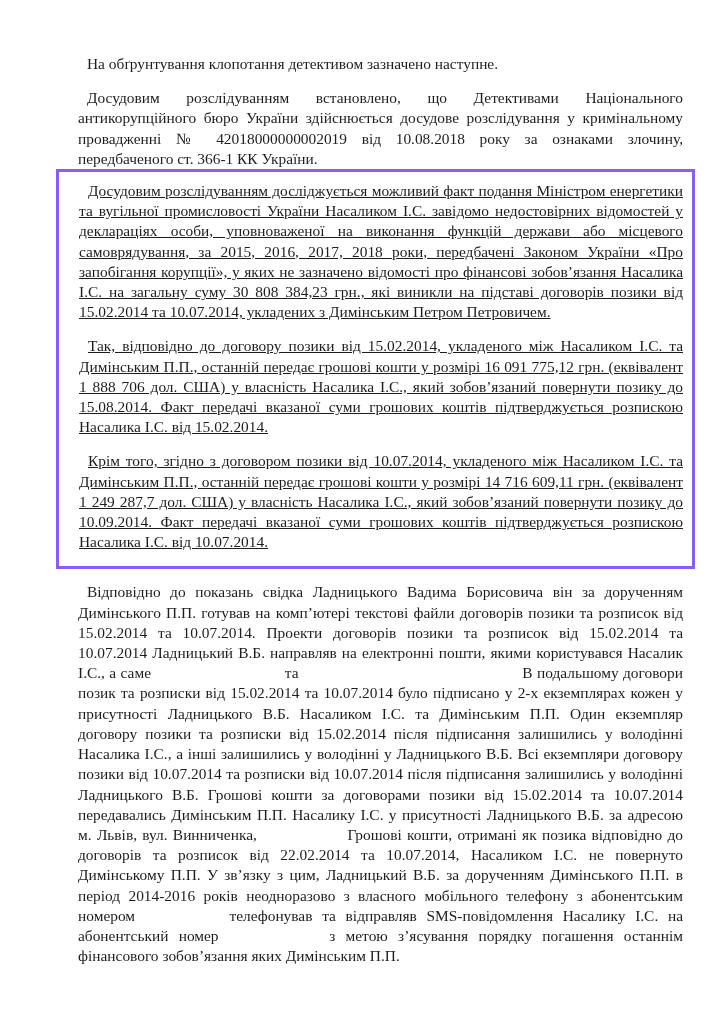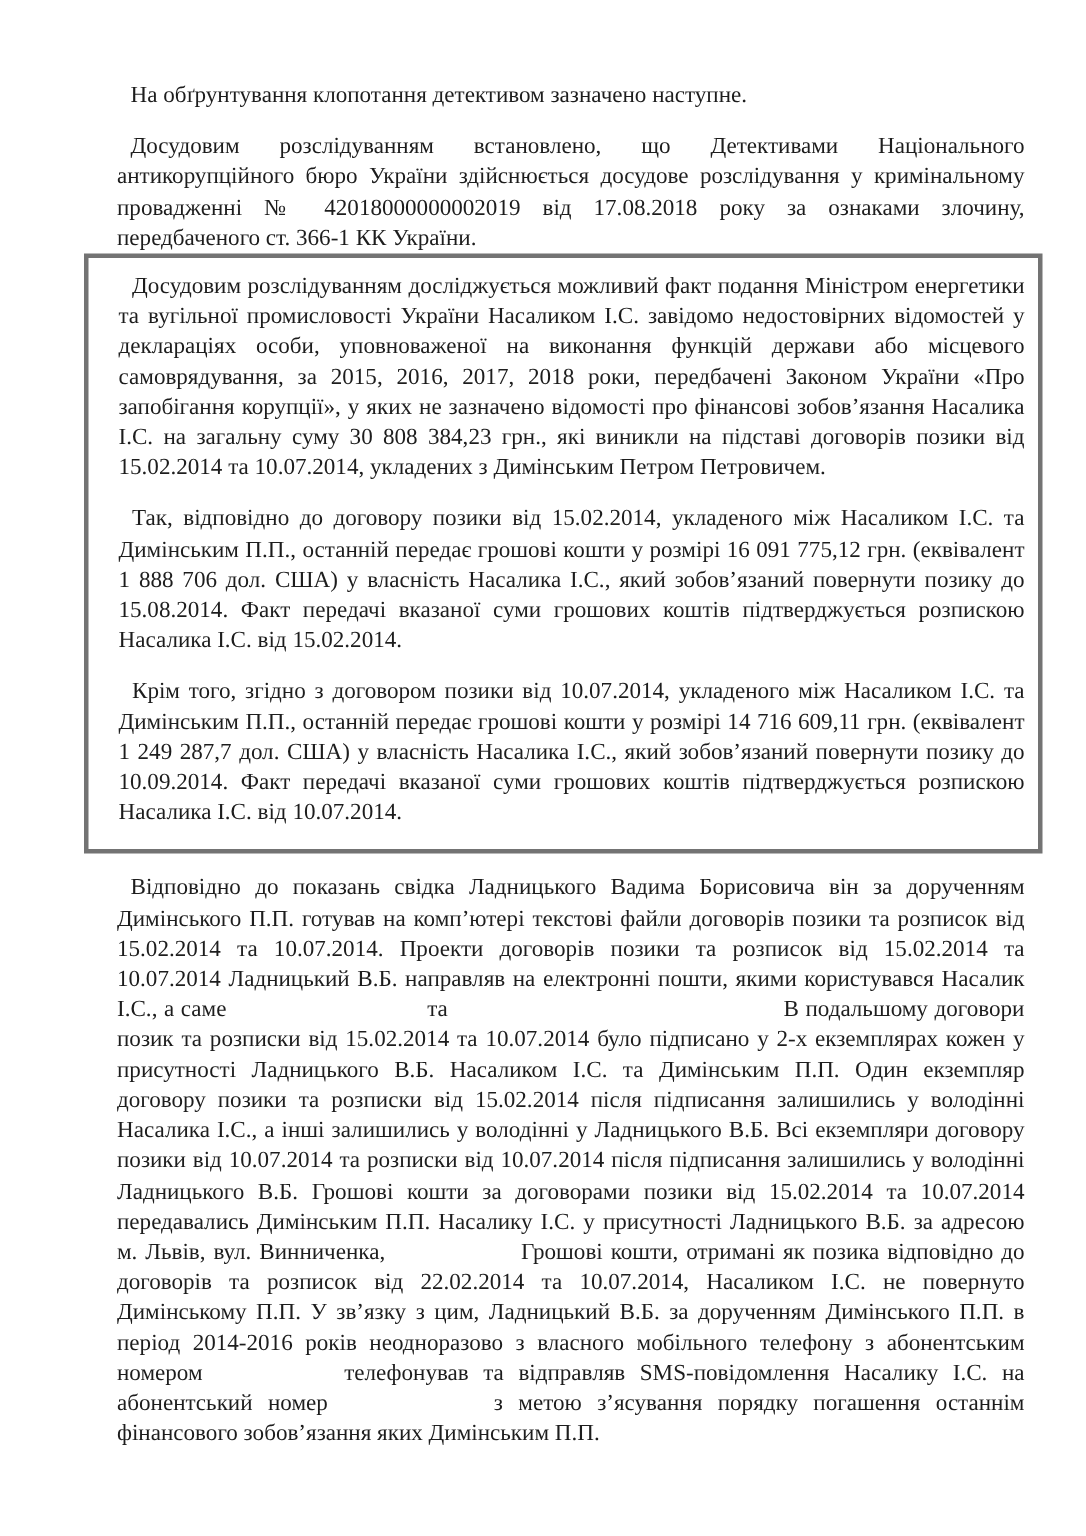--- a/index.html
+++ b/index.html
@@ -19,23 +19,24 @@
     line-height: 20.2px;
     padding: 54px 41px 30px 78px;
     overflow: hidden;
   }
   .para {
     margin: 0 0 14px 0;
     text-align: justify;
     text-indent: 9px;
   }
   .highlight-box {
-    border: 3px solid #737373;
+    border: 3px solid #8b5cf6;
     margin: -14px -12px 13px -22px;
     padding: 9px 9px 1px 20px;
+    text-decoration: underline;
   }
   .highlight-box .para:last-child {
     margin-bottom: 13px;
   }
   .gap {
     display: inline-block;
     height: 1px;
   }
   .gap-email-1 { width: 125px; }
   .gap-email-2 { width: 215px; }
@@ -43,21 +44,21 @@
   .gap-phone-1 { width: 75px; }
   .gap-phone-2 { width: 90px; }
 </style>
 </head>
 <body>
 
 <div class="page">
 
   <p class="para">На обґрунтування клопотання детективом зазначено наступне.</p>
 
-  <p class="para">Досудовим розслідуванням встановлено, що Детективами Національного антикорупційного бюро України здійснюється досудове розслідування у кримінальному провадженні № 42018000000002019 від 17.08.2018 року за ознаками злочину, передбаченого ст. 366-1 КК України.</p>
+  <p class="para">Досудовим розслідуванням встановлено, що Детективами Національного антикорупційного бюро України здійснюється досудове розслідування у кримінальному провадженні № 42018000000002019 від 10.08.2018 року за ознаками злочину, передбаченого ст. 366-1 КК України.</p>
 
   <div class="highlight-box">
     <p class="para">Досудовим розслідуванням досліджується можливий факт подання Міністром енергетики та вугільної промисловості України Насаликом І.С. завідомо недостовірних відомостей у деклараціях особи, уповноваженої на виконання функцій держави або місцевого самоврядування, за 2015, 2016, 2017, 2018 роки, передбачені Законом України «Про запобігання корупції», у яких не зазначено відомості про фінансові зобов’язання Насалика І.С. на загальну суму 30&nbsp;808&nbsp;384,23 грн., які виникли на підставі договорів позики від 15.02.2014 та 10.07.2014, укладених з Димінським Петром Петровичем.</p>
     <p class="para">Так, відповідно до договору позики від 15.02.2014, укладеного між Насаликом І.С. та Димінським П.П., останній передає грошові кошти у розмірі 16&nbsp;091&nbsp;775,12 грн. (еквівалент 1&nbsp;888&nbsp;706 дол. США) у власність Насалика І.С., який зобов’язаний повернути позику до 15.08.2014. Факт передачі вказаної суми грошових коштів підтверджується розпискою Насалика І.С. від 15.02.2014.</p>
     <p class="para">Крім того, згідно з договором позики від 10.07.2014, укладеного між Насаликом І.С. та Димінським П.П., останній передає грошові кошти у розмірі 14&nbsp;716&nbsp;609,11 грн. (еквівалент 1&nbsp;249&nbsp;287,7 дол. США) у власність Насалика І.С., який зобов’язаний повернути позику до 10.09.2014. Факт передачі вказаної суми грошових коштів підтверджується розпискою Насалика І.С. від 10.07.2014.</p>
   </div>
 
   <p class="para">
     <span>Відповідно до показань свідка Ладницького Вадима Борисовича він за дорученням Димінського П.П. готував на комп’ютері текстові файли договорів позики та розписок від 15.02.2014 та 10.07.2014. Проекти договорів позики та розписок від 15.02.2014 та 10.07.2014 Ладницький В.Б. направляв на електронні пошти, якими користувався Насалик І.С., а саме</span>
     <span class="gap gap-email-1"></span>

